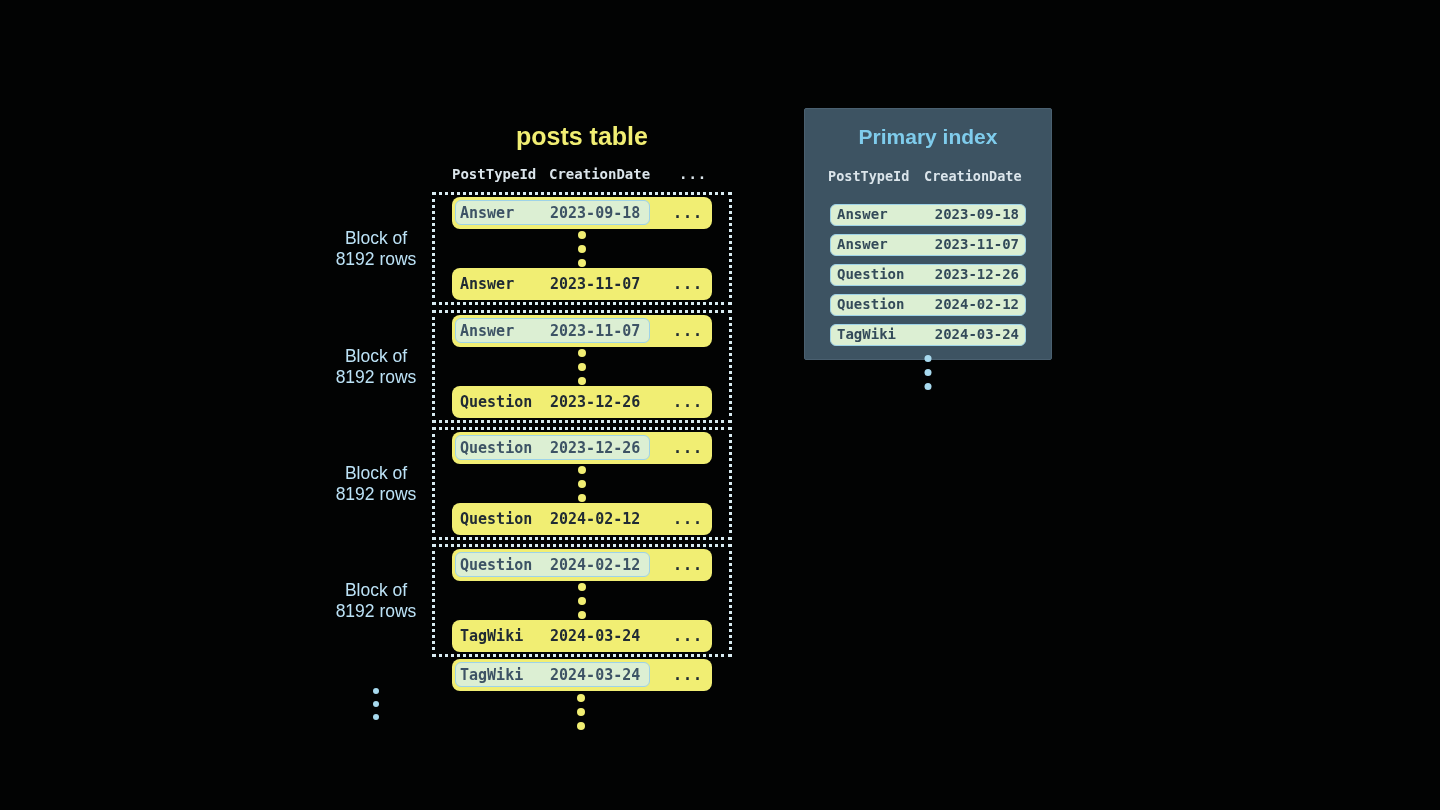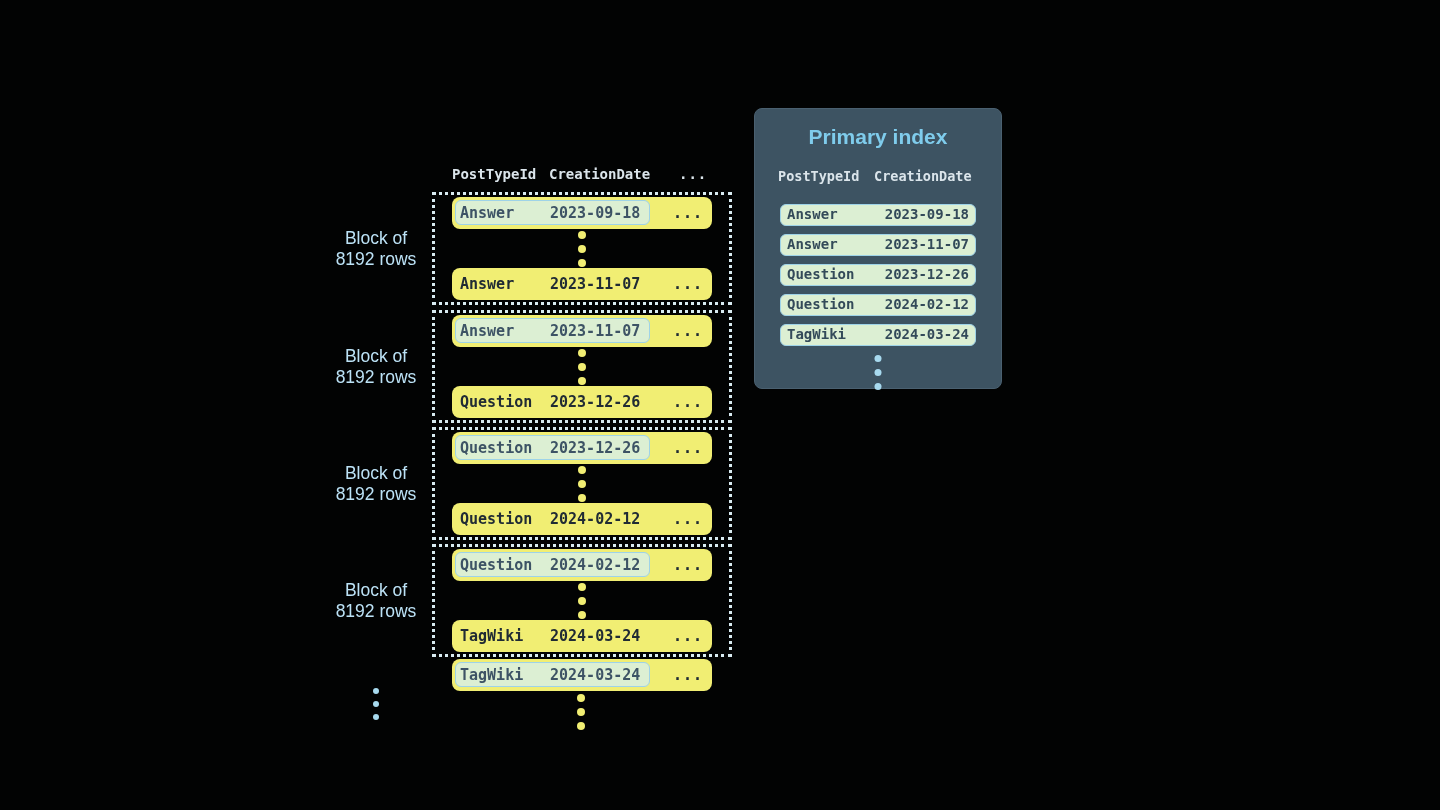--- a/index.html
+++ b/index.html
@@ -41,21 +41,21 @@
   .vdots.b.small i{width:6px;height:6px;}
   .vdots.b.small{gap:7px;}
   .block .vdots{left:50%;transform:translateX(-50%);top:36px;}
 
   
   .blabel{position:absolute;left:296px;width:160px;height:113px;display:flex;
           flex-direction:column;justify-content:center;text-align:center;
           color:var(--label-text,#bce2f6);font-size:17.5px;line-height:21px;font-weight:500;}
 
   
-  .panel{position:absolute;left:754px;top:108px;width:248px;height:281px;border-radius:8px;
+  .panel{position:absolute;left:804px;top:108px;width:248px;height:252px;border-radius:2px;
          background:var(--panel-bg,#3d5362);border:1px solid #4a6070;box-sizing:border-box;}
   .panel-title{position:absolute;top:16px;left:0;width:100%;text-align:center;
                color:var(--panel-title,#7fccec);font-size:21px;font-weight:600;}
   .panel-header{position:absolute;top:59px;left:0;width:100%;
                 font-family:"DejaVu Sans Mono",monospace;font-size:13.5px;font-weight:600;
                 color:var(--header-text,#dbe5eb);}
   .panel-header .ph-type{position:absolute;left:23px;}
   .panel-header .ph-date{position:absolute;left:119px;}
   .pill{position:absolute;left:25px;width:196px;height:22px;box-sizing:border-box;
         background:var(--highlight-bg,#dcefd3);border:1.5px solid var(--highlight-border,#9ed3e8);
@@ -63,20 +63,21 @@
         color:var(--pill-text,#334a59);}
   .pill .pill-type{position:absolute;left:6px;top:0;line-height:19px;}
   .pill .pill-date{position:absolute;right:6px;top:0;line-height:19px;}
   .panel .vdots{left:50%;transform:translateX(-50%);top:246px;gap:7px;}
 </style>
 </head>
 <body>
 
 <div class="canvas">
 
+  <div class="pt-title">posts table</div>
   <div class="pt-header">
     <span class="h-type">PostTypeId</span>
     <span class="h-date">CreationDate</span>
     <span class="h-ell">...</span>
   </div>
 
   <div class="block" style="top:192px">
     <div class="prow hl" style="top:2px">
       <div class="hlbox"></div>
       <span class="ptype">Answer</span>

